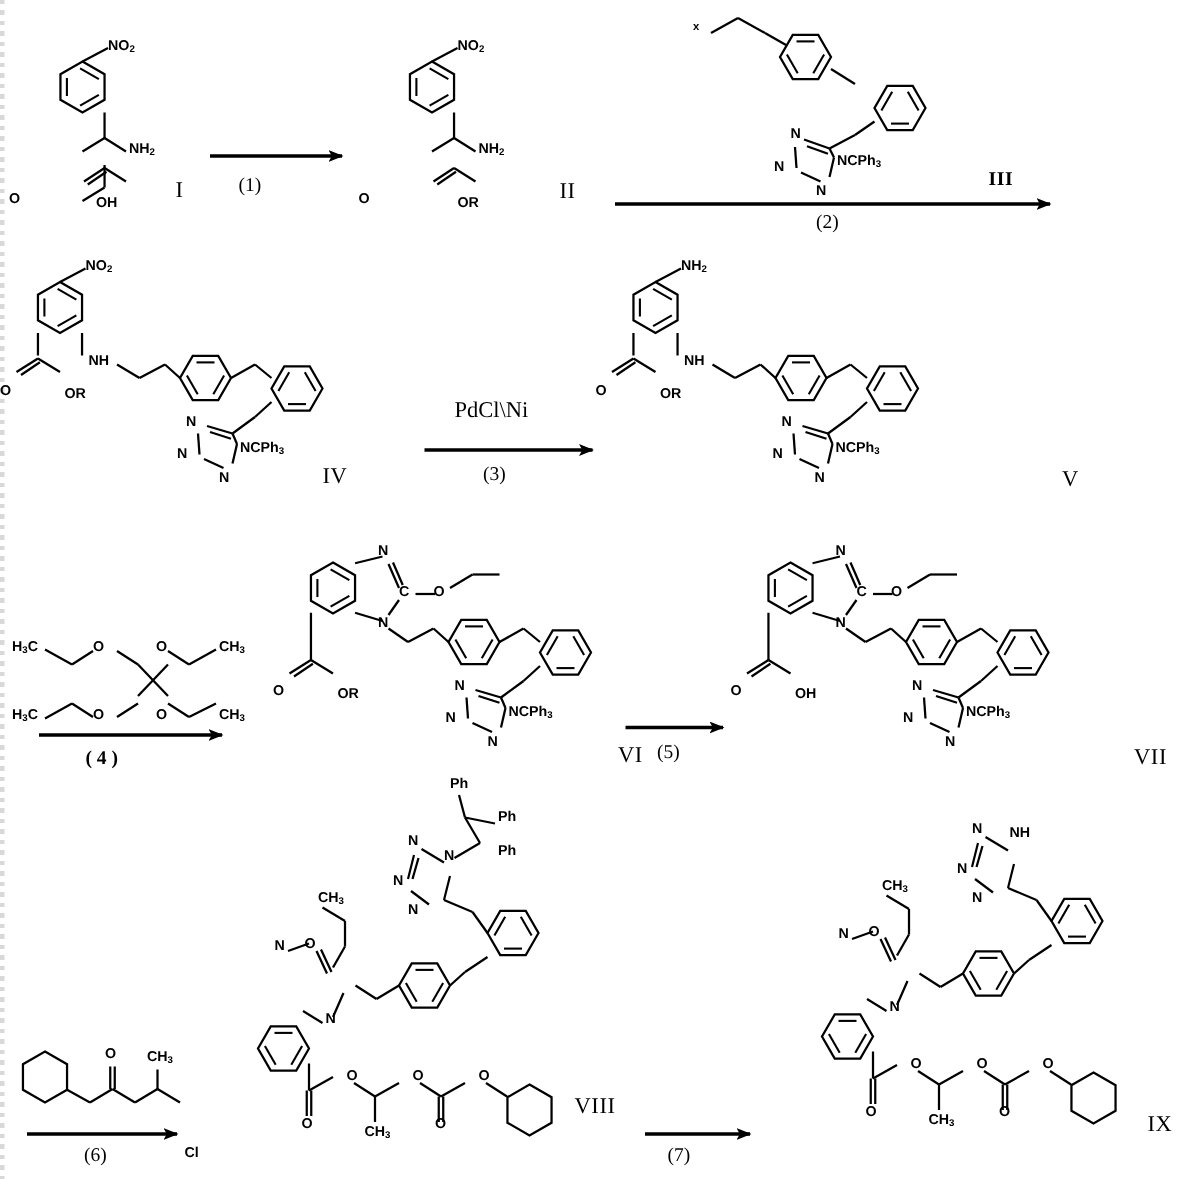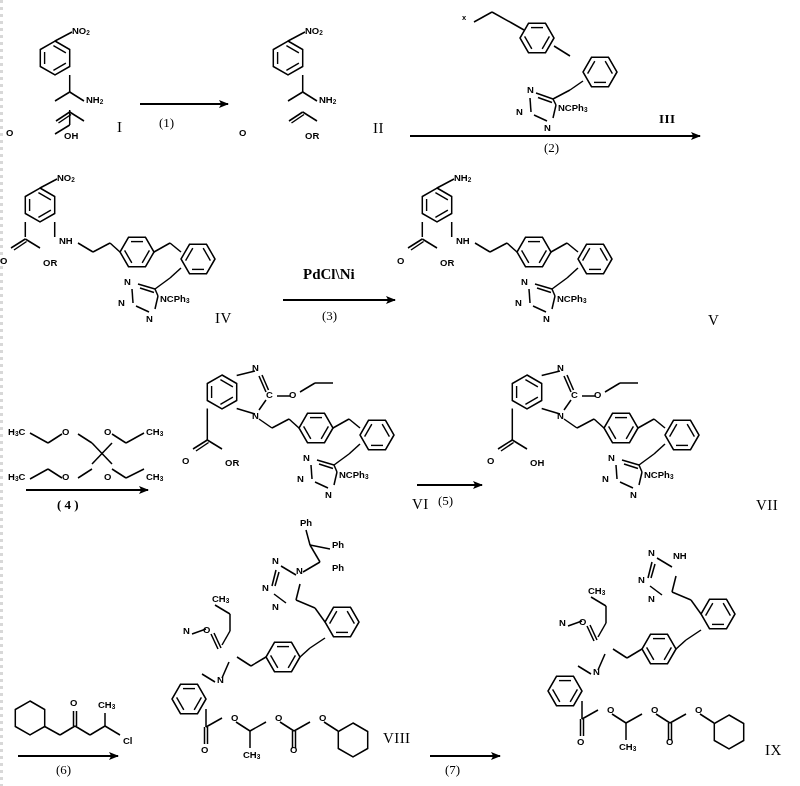--- a/index.html
+++ b/index.html
@@ -10,21 +10,21 @@
        background:repeating-linear-gradient(to bottom,#d8d8d8 0 3px,transparent 3px 7px);}
   svg{position:absolute;left:0;top:0;width:800px;height:786px;overflow:visible;}
   .lbl{position:absolute;font-family:"Liberation Sans",sans-serif;
        font-size:9px;font-weight:700;line-height:1;white-space:nowrap;}
   .lbl.sm{font-size:7.5px;}
   .lbl.at{font-family:"Liberation Sans",sans-serif;font-size:9.5px;font-weight:700;}
   .rn{position:absolute;font-family:"Liberation Serif",serif;font-size:15px;
       letter-spacing:.4px;white-space:nowrap;}
   .step{position:absolute;font-family:"Liberation Serif",serif;font-size:13px;white-space:nowrap;}
   .rgt{position:absolute;font-family:"Liberation Serif",serif;font-size:15px;
-       font-weight:700;white-space:nowrap;text-align:right;}
+       font-weight:400;white-space:nowrap;text-align:right;}
   sub{font-size:68%;vertical-align:-.22em;}
 </style>
 </head>
 <body>
 
 <div class="sheet">
 
 <svg viewBox="0 0 800 786">
   <defs>
     <marker id="arrowhead" markerWidth="10" markerHeight="8" refX="9" refY="4" orient="auto" markerUnits="userSpaceOnUse">
@@ -428,21 +428,21 @@
 <span class="lbl at" style="left:487px;top:456px"><span>O</span></span>
 <span class="lbl at" style="left:530px;top:458px"><span>OH</span></span>
 <span class="lbl at" style="left:608px;top:453px"><span>N</span></span>
 <span class="lbl at" style="left:602px;top:474px"><span>N</span></span>
 <span class="lbl at" style="left:630px;top:490px"><span>N</span></span>
 <span class="lbl at" style="left:644px;top:470px"><span>NCPh<sub>3</sub></span></span>
 <span class="rn" style="left:756px;top:497px"><span>VII</span></span>
 
 <span class="lbl at" style="left:70px;top:698px"><span>O</span></span>
 <span class="lbl at" style="left:98px;top:700px">CH<sub>3</sub></span>
-<span class="lbl at" style="left:123px;top:736px"><span>Cl</span></span>
+<span class="lbl at" style="left:123px;top:764px"><span>Cl</span></span>
 <span class="step" style="left:56px;top:762px"><span>(6)</span></span>
 
 <span class="lbl at" style="left:300px;top:518px"><span>Ph</span></span>
 <span class="lbl at" style="left:332px;top:540px"><span>Ph</span></span>
 <span class="lbl at" style="left:332px;top:563px"><span>Ph</span></span>
 <span class="lbl at" style="left:296px;top:566px"><span>N</span></span>
 <span class="lbl at" style="left:272px;top:556px"><span>N</span></span>
 <span class="lbl at" style="left:262px;top:583px"><span>N</span></span>
 <span class="lbl at" style="left:272px;top:602px"><span>N</span></span>
 <span class="lbl at" style="left:212px;top:594px">CH<sub>3</sub></span>

